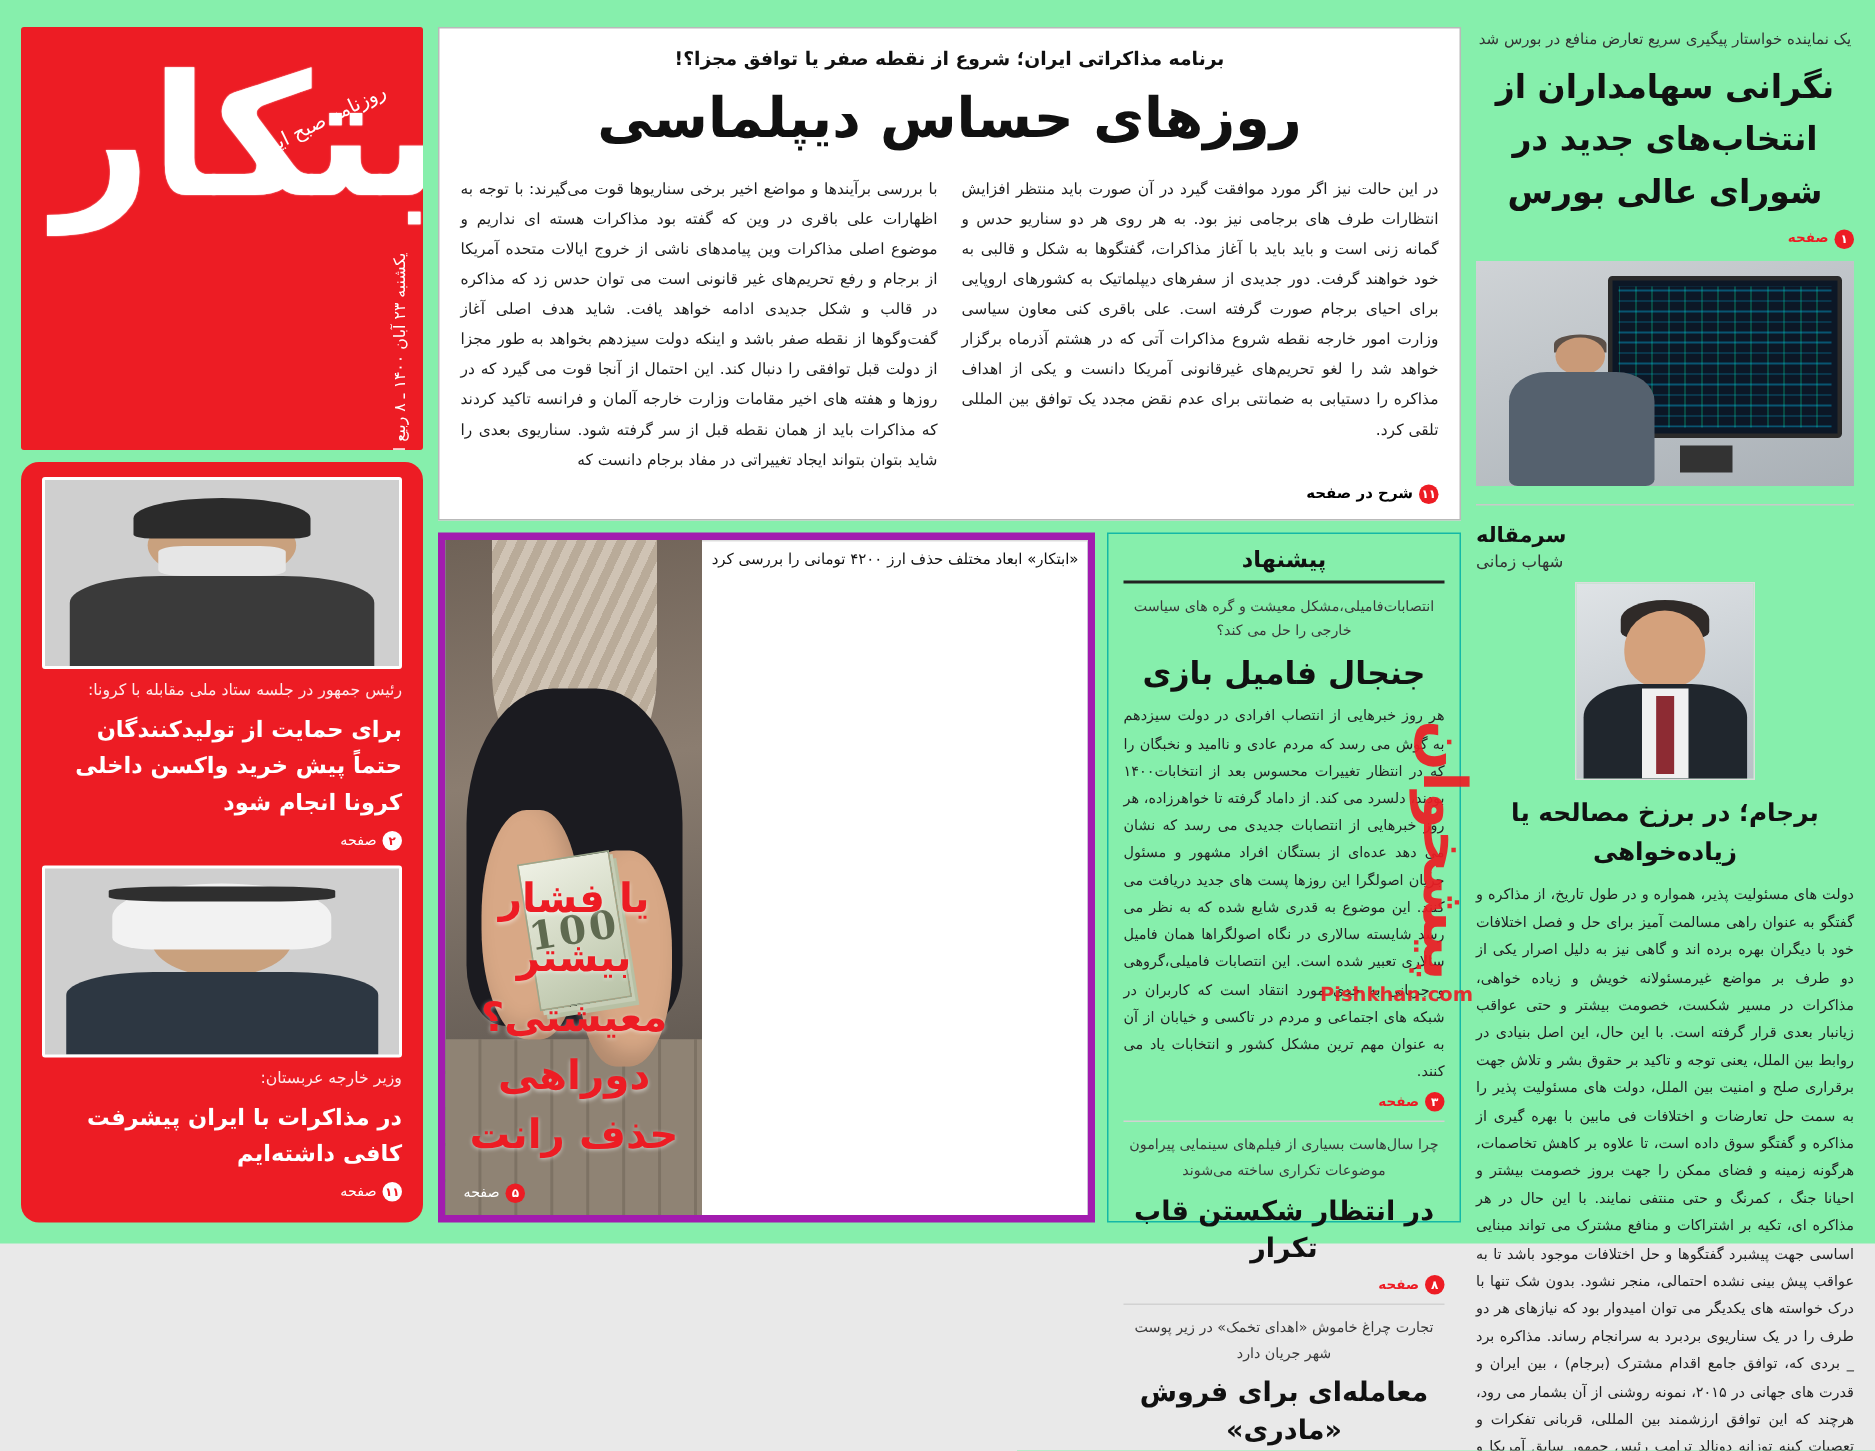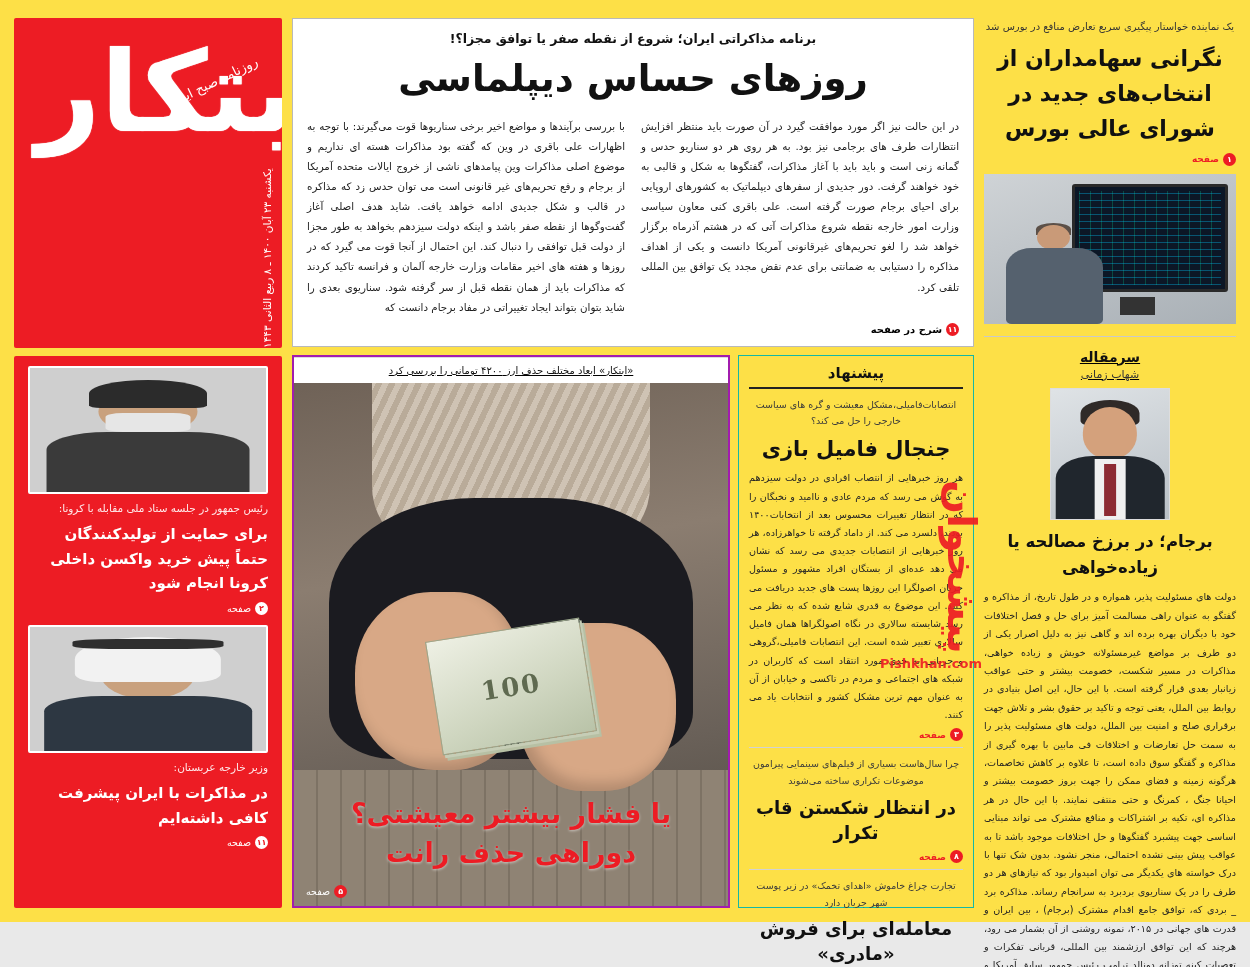--- a/index.html
+++ b/index.html
@@ -5,22 +5,22 @@
   * { box-sizing: border-box; margin: 0; padding: 0; }
   body {
     width: 1250px; height: 967px;
     background: #e9e9e9;
     font-family: "DejaVu Sans", "Liberation Sans", sans-serif;
     direction: rtl;
     overflow: hidden;
   }
   .page {
     position: relative;
-    width: 1250px; height: 922px;
-    background: #fde047;
+    width: 1250px; height: 829px;
+    background: #86efac;
     display: flex;
     flex-direction: row;
     padding: 18px 14px 14px 14px;
     gap: 10px;
   }
 
   
   .masthead-col {
     width: 268px;
     flex: 0 0 268px;
@@ -66,21 +66,21 @@
     white-space: nowrap;
     letter-spacing: 0.5px;
     line-height: 1.5;
     height: 170px;
   }
 
   
   .red-strip {
     background: #ed1c24;
     flex: 1;
-    border-radius: 2px;
+    border-radius: 12px;
     padding: 10px 14px 14px 14px;
     display: flex;
     flex-direction: column;
     gap: 10px;
   }
   .side-item { color: #fff; }
   .side-photo {
     width: 100%;
     height: 128px;
     background: #cfcfcf;
@@ -175,25 +175,24 @@
 
   .center-lower {
     display: flex;
     gap: 8px;
     flex: 1 1 auto;
     min-height: 0;
   }
   
   .photo-block {
     flex: 1 1 auto;
-    border: 2px solid #a21caf;
-    display: flex;
-    flex-direction: column;
+    border: 5px solid #a21caf;
+    display: flex;
+    flex-direction: row;
     min-width: 0;
-    text-decoration: underline;
   }
   .photo-wrap {
     position: relative;
     flex: 1 1 auto;
     background: linear-gradient(170deg,#6f6257 0%, #8b7d70 35%, #6a6159 70%, #4e4840 100%);
     overflow: hidden;
     min-height: 0;
   }
   
   .ph-sleeve {
@@ -367,22 +366,21 @@
   .person .body {
     position: absolute; left: 6%; top: 24%;
     width: 88%; height: 76%;
     background: #55616e; border-radius: 26% 26% 6% 6%;
   }
   .divider {
     border-top: 1px solid #c9c9c9;
     margin: 4px 0;
   }
   .col-head {
-    text-align: center;
-    text-decoration: underline;
+    text-align: left;
   }
   .col-head .t1 { font-size: 14px; font-weight: bold; color: #111; }
   .col-head .t2 { font-size: 11px; color: #333; margin-top: 3px; }
   .col-portrait {
     margin: 7px auto 0 auto;
     width: 120px; height: 132px;
     background: linear-gradient(160deg,#dfe3e6,#b9c0c6);
     position: relative; overflow: hidden;
     border: 1px solid #ddd;
   }

